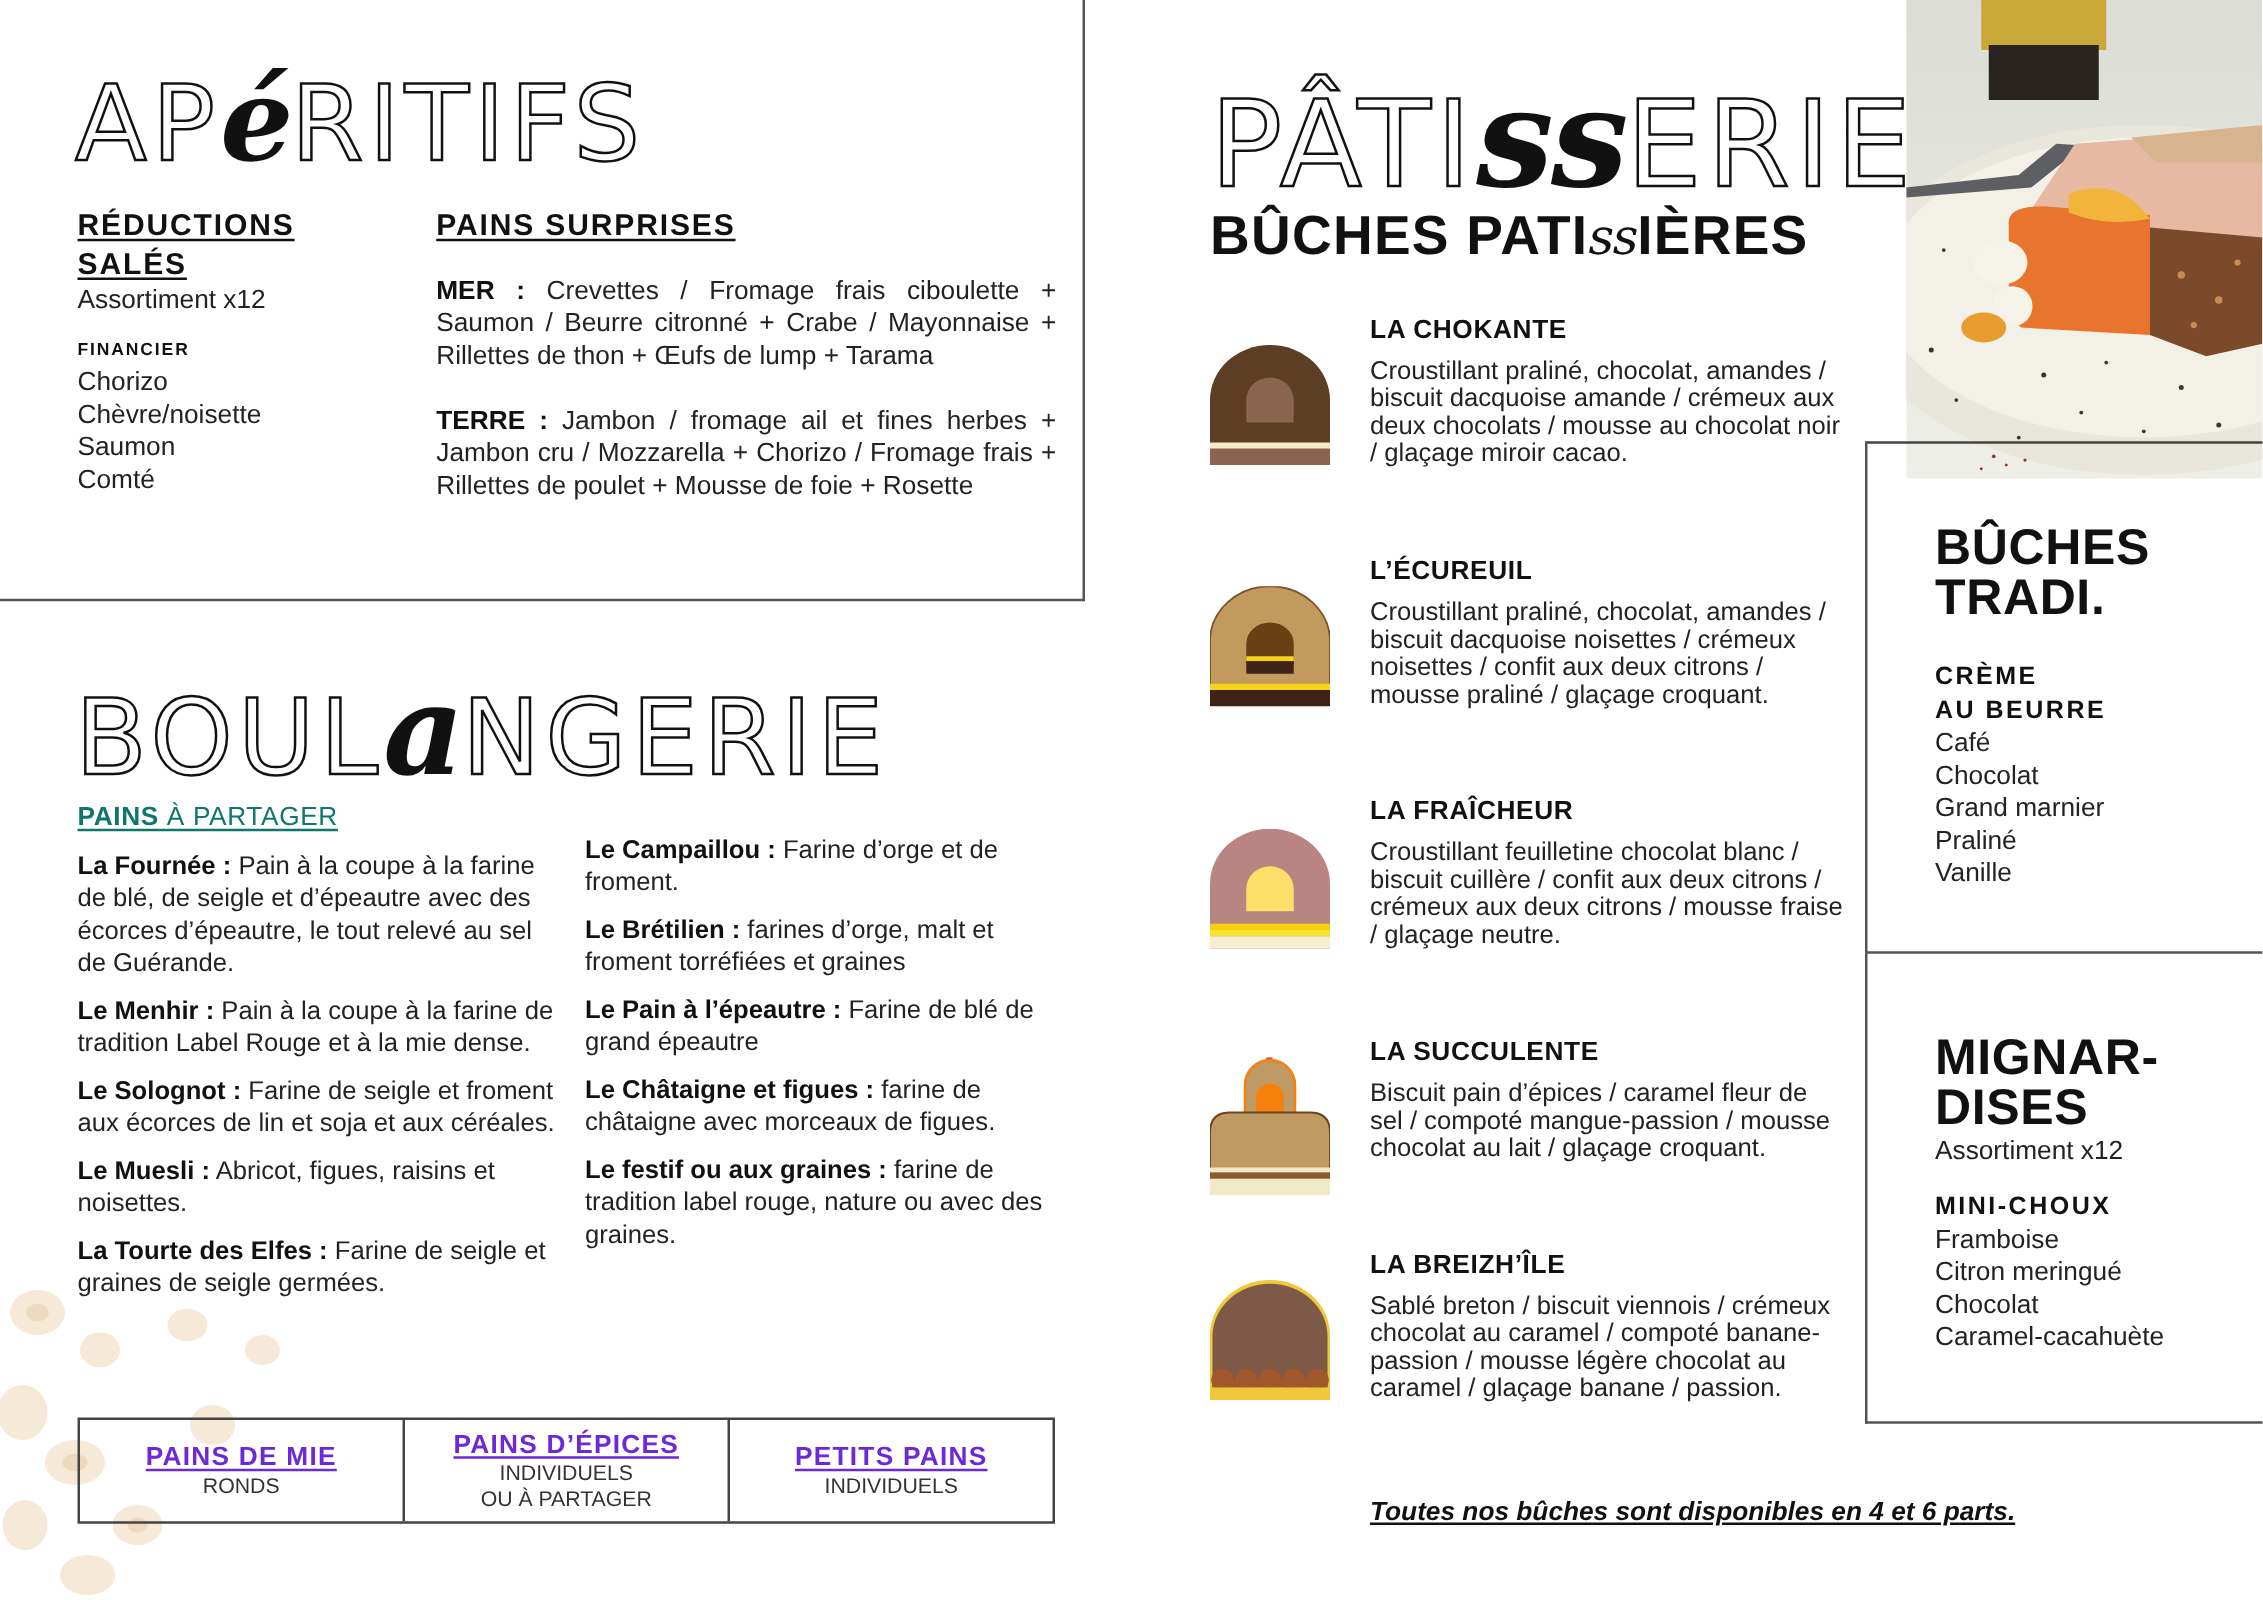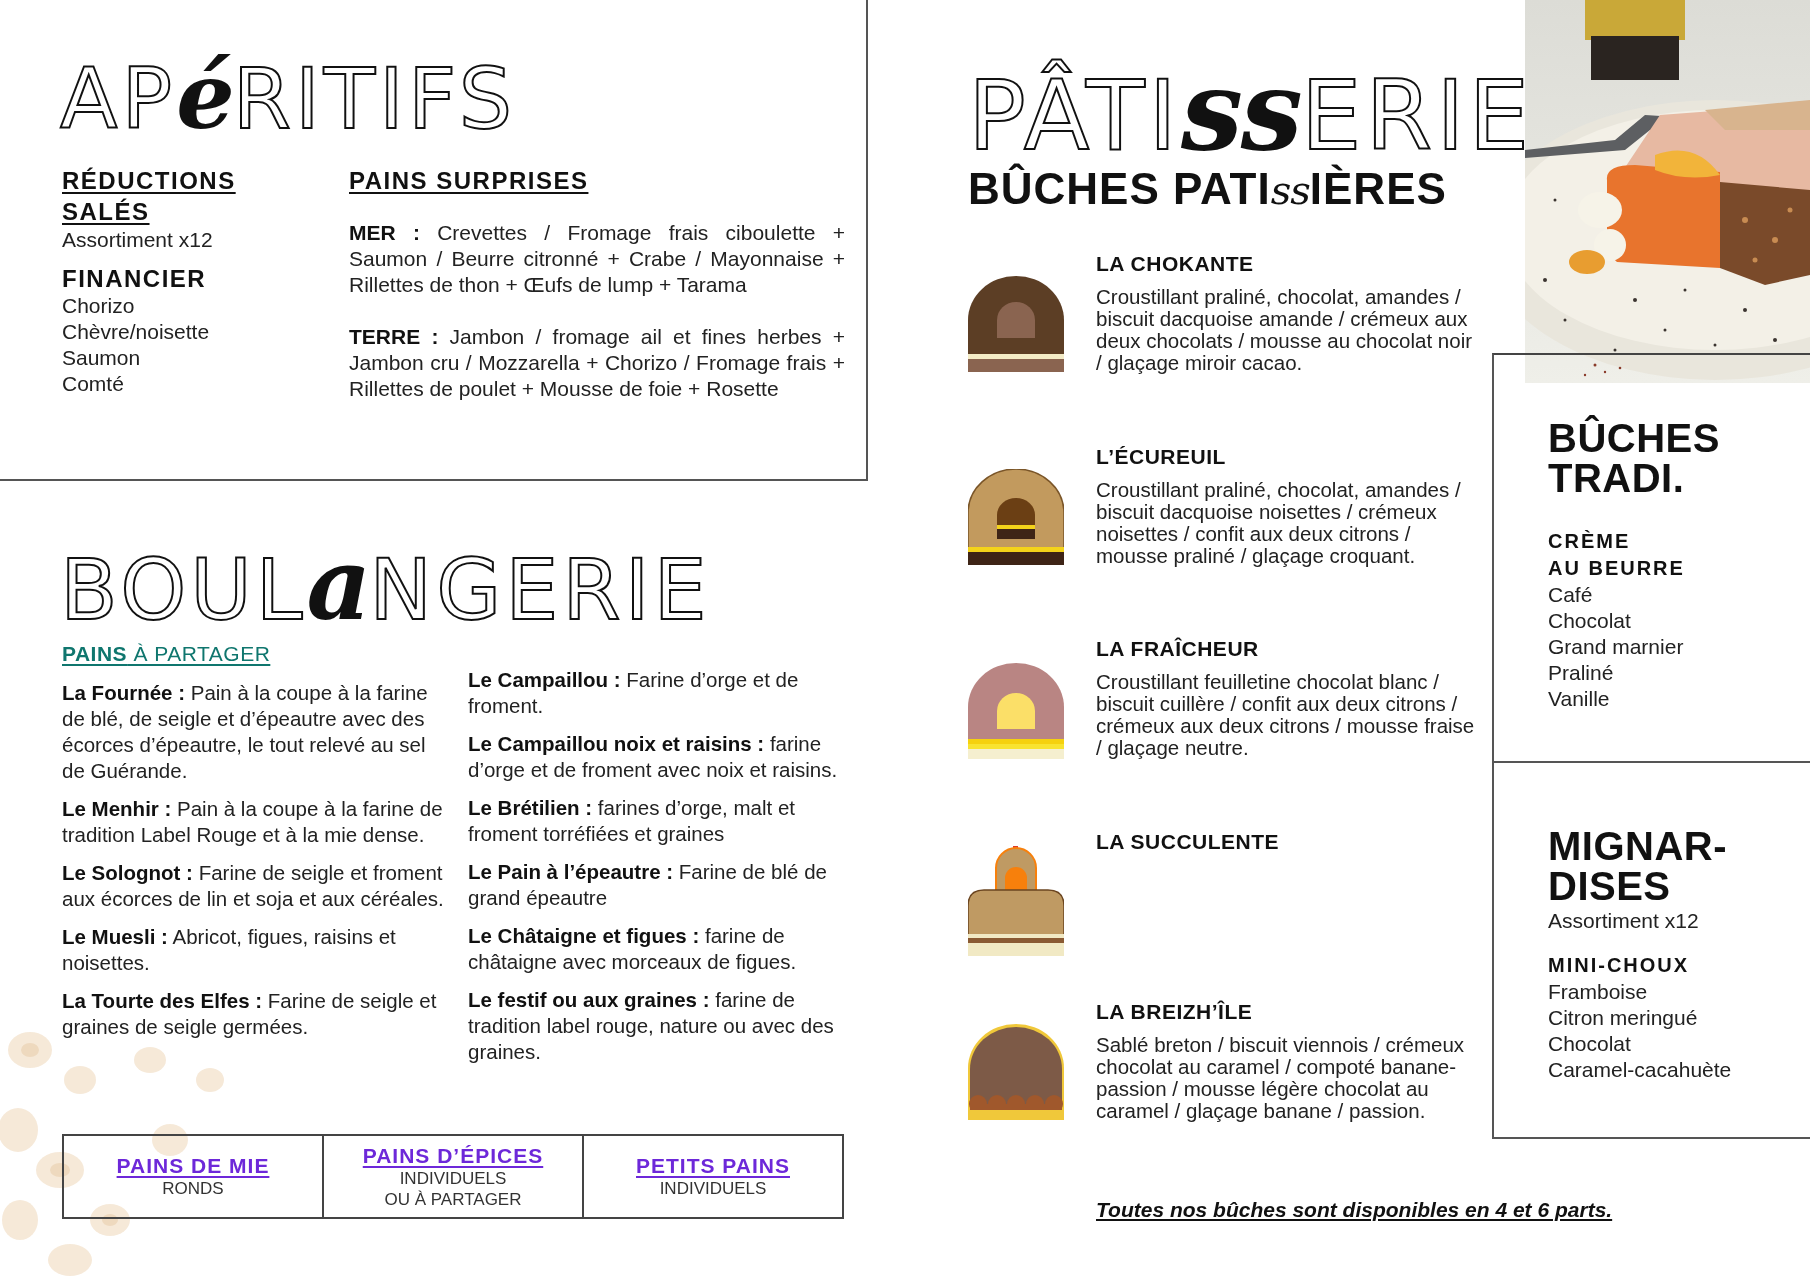--- a/index.html
+++ b/index.html
@@ -24,21 +24,21 @@
     color: #111;
     -webkit-text-stroke: 0;
     letter-spacing: -2px;
   }
 
   
   #aperitifs-box { left: 0; top: 0; width: 868px; height: 481px; border-right: 2px solid #555; border-bottom: 2px solid #555; }
   #aperitifs-title { left: 60px; top: 50px; font-size: 84px; }
 
   .h-under { font-weight: bold; text-decoration: underline; text-decoration-thickness: 2px; text-underline-offset: 3px; letter-spacing: 1.5px; font-size: 24px; line-height: 31px; color: #111; }
-  .h-plain { font-weight: bold; letter-spacing: 1.5px; font-size: 24px; line-height: 28px; color: #111; }
+  .h-plain { font-weight: bold; letter-spacing: 1.5px; font-size: 14px; line-height: 28px; color: #111; }
   .light { font-size: 21px; line-height: 26px; color: #222; }
 
   #reductions { left: 62px; top: 165px; width: 220px; }
   #reductions .list div { font-size: 21px; line-height: 26px; color: #222; }
   #reductions .fin { margin-top: 12px; }
 
   #pains-surprises { left: 313px; top: 165px; width: 496px; margin-left: 36px; }
   #pains-surprises .sub { font-size: 21px; letter-spacing: 1px; line-height: 26px; color: #222; }
   #pains-surprises p { font-size: 21px; line-height: 26px; text-align: justify; color: #222; }
   #pains-surprises p b { font-weight: bold; color: #111; }
@@ -147,21 +147,20 @@
 <div id="bread-col-left" class="abs bread-col">
   <div class="bread"><b>La Fournée :</b><span> Pain à la coupe à la farine de blé, de seigle et d’épeautre avec des écorces d’épeautre, le tout relevé au sel de Guérande.</span></div>
   <div class="bread"><b>Le Menhir :</b><span> Pain à la coupe à la farine de tradition Label Rouge et à la mie dense.</span></div>
   <div class="bread"><b>Le Solognot :</b><span> Farine de seigle et froment aux écorces de lin et soja et aux céréales.</span></div>
   <div class="bread"><b>Le Muesli :</b><span> Abricot, figues, raisins et noisettes.</span></div>
   <div class="bread"><b>La Tourte des Elfes :</b><span> Farine de seigle et graines de seigle germées.</span></div>
 </div>
 
 <div id="bread-col-right" class="abs bread-col">
   <div class="bread"><b>Le Campaillou :</b><span> Farine d’orge et de froment.</span></div>
-  <div class="bread"><b>Le Campaillou noix et raisins :</b><span> farine d’orge et de froment avec noix et raisins.</span></div>
   <div class="bread"><b>Le Brétilien :</b><span> farines d’orge, malt et froment torréfiées et graines</span></div>
   <div class="bread"><b>Le Pain à l’épeautre :</b><span> Farine de blé de grand épeautre</span></div>
   <div class="bread"><b>Le Châtaigne et figues :</b><span> farine de châtaigne avec morceaux de figues.</span></div>
   <div class="bread"><b>Le festif ou aux graines :</b><span> farine de tradition label rouge, nature ou avec des graines.</span></div>
 </div>
 
 <div id="bread-table" class="abs">
   <div class="cell">
     <div class="t">PAINS DE MIE</div>
     <div class="s">RONDS</div>
@@ -287,20 +286,21 @@
   <svg class="icon" style="top:14px; height:112px;" viewBox="0 0 96 112">
     <rect x="45" y="2" width="5" height="2" fill="#e03a2a"></rect>
     <path d="M28 50 L28 24 A20 20 0 0 1 68 24 L68 50 Z" fill="#bf9a63" stroke="#f7800c" stroke-width="2"></path>
     <path d="M37 50 L37 34 A11 11 0 0 1 59 34 L59 50 Z" fill="#f7800c"></path>
     <path d="M0 112 L0 62 Q0 46 16 46 L80 46 Q96 46 96 62 L96 112 Z" fill="#bf9a63" stroke="#6b4520" stroke-width="1.5"></path>
     <rect x="0" y="90" width="96" height="4" fill="#f1e9c4"></rect>
     <rect x="0" y="94" width="96" height="5" fill="#8a5a33"></rect>
     <rect x="0" y="99" width="96" height="13" fill="#f1e9c4"></rect>
   </svg>
   <div class="name">LA SUCCULENTE</div>
+  <div class="desc">Biscuit pain d’épices / caramel fleur de sel / compoté mangue-passion / mousse chocolat au lait / glaçage croquant.</div>
 </div>
 
 <div class="cake-item" style="top:1000px; height:170px;">
   <svg class="icon" style="top:24px;" viewBox="0 0 96 96">
     <path d="M0 96 L0 44 A48 44 0 0 1 96 44 L96 96 Z" fill="#f0c83a"></path>
     <path d="M2 86 L2 45 A46 42 0 0 1 94 45 L94 86 Z" fill="#7d5a47"></path>
     <g fill="#a0582c">
       <circle cx="10" cy="80" r="9"></circle>
         <circle cx="29" cy="80" r="9"></circle>
         <circle cx="48" cy="80" r="9"></circle>

